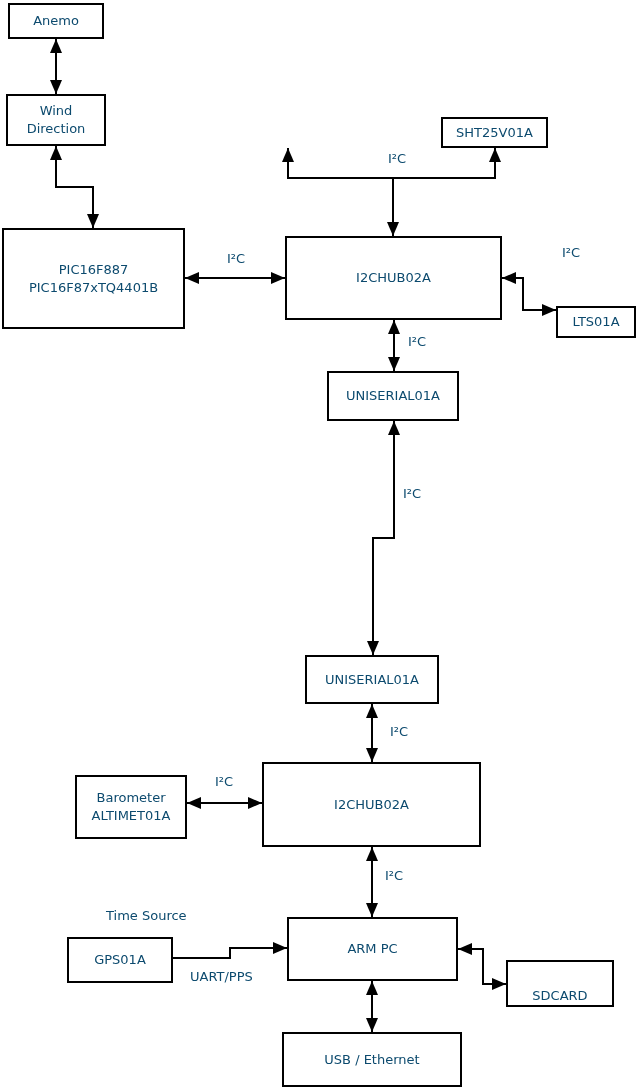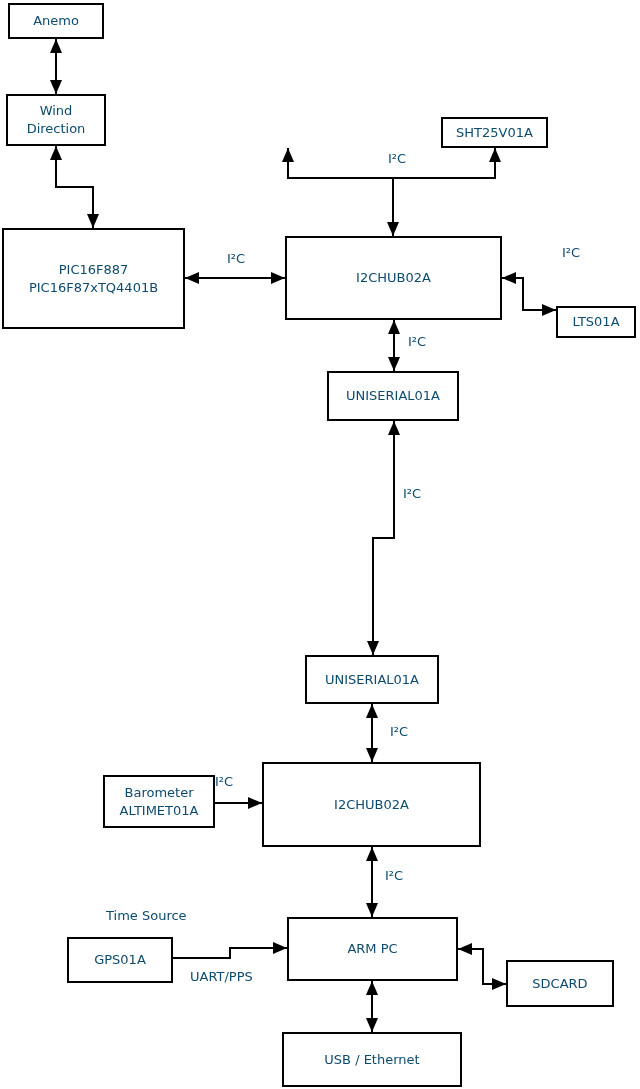--- a/index.html
+++ b/index.html
@@ -45,24 +45,24 @@
   .n-anemo { left: 8px;   top: 3px;    width: 96px;  height: 36px; }
   .n-wind  { left: 6px;   top: 94px;   width: 100px; height: 52px; }
   .n-pic   { left: 2px;   top: 228px;  width: 183px; height: 101px; }
   .n-isl   { left: 234px; top: 117px;  width: 108px; height: 31px; }
   .n-sht   { left: 441px; top: 117px;  width: 107px; height: 31px; }
   .n-hub1  { left: 285px; top: 236px;  width: 217px; height: 84px; }
   .n-lts   { left: 556px; top: 294px;  width: 80px;  height: 32px; margin-top: 12px; }
   .n-uni1  { left: 327px; top: 371px;  width: 132px; height: 50px; }
   .n-uni2  { left: 305px; top: 655px;  width: 134px; height: 49px; }
   .n-hub2  { left: 262px; top: 762px;  width: 219px; height: 85px; }
-  .n-baro  { left: 75px;  top: 775px;  width: 112px; height: 53px; margin-left: 28px; }
+  .n-baro  { left: 75px;  top: 775px;  width: 112px; height: 64px; }
   .n-gps   { left: 67px;  top: 937px;  width: 106px; height: 46px; }
   .n-arm   { left: 287px; top: 917px;  width: 171px; height: 64px; }
-  .n-sd    { left: 506px; top: 960px;  width: 108px; height: 47px; }
+  .n-sd    { left: 506px; top: 960px;  width: 108px; height: 47px; justify-content: flex-end; }
   .n-usb   { left: 282px; top: 1032px; width: 180px; height: 55px; }
   
   .l-0 { left: 388px; top: 152px; }
   .l-1 { left: 227px; top: 252px; }
   .l-2 { left: 562px; top: 246px; }
   .l-3 { left: 408px; top: 335px; }
   .l-4 { left: 403px; top: 487px; }
   .l-5 { left: 390px; top: 725px; }
   .l-6 { left: 215px; top: 775px; }
   .l-7 { left: 385px; top: 869px; }

